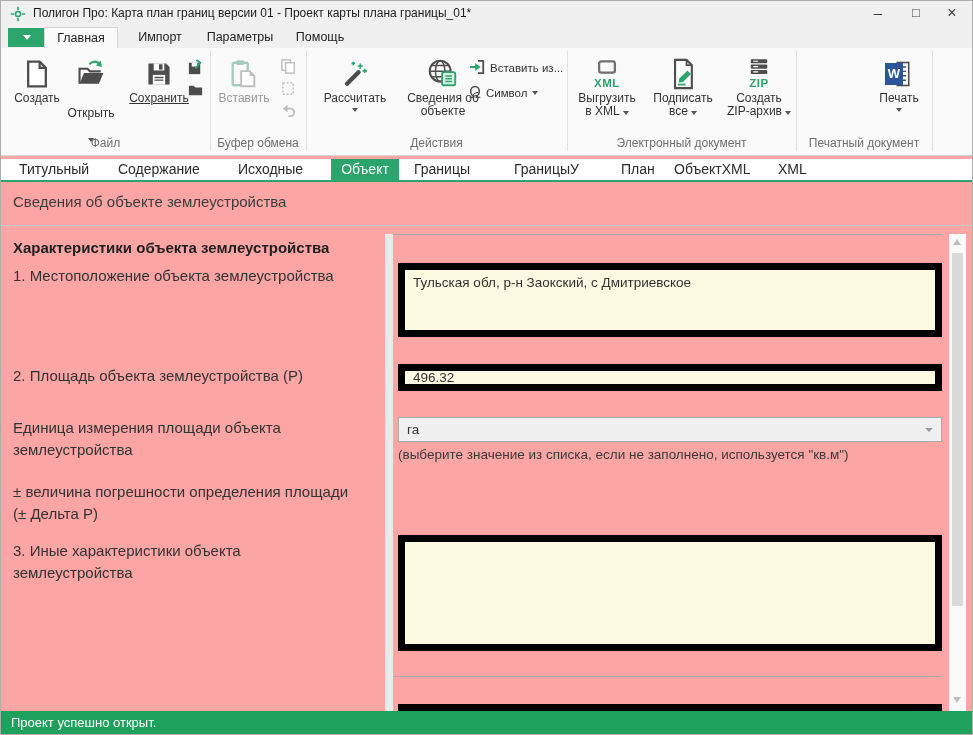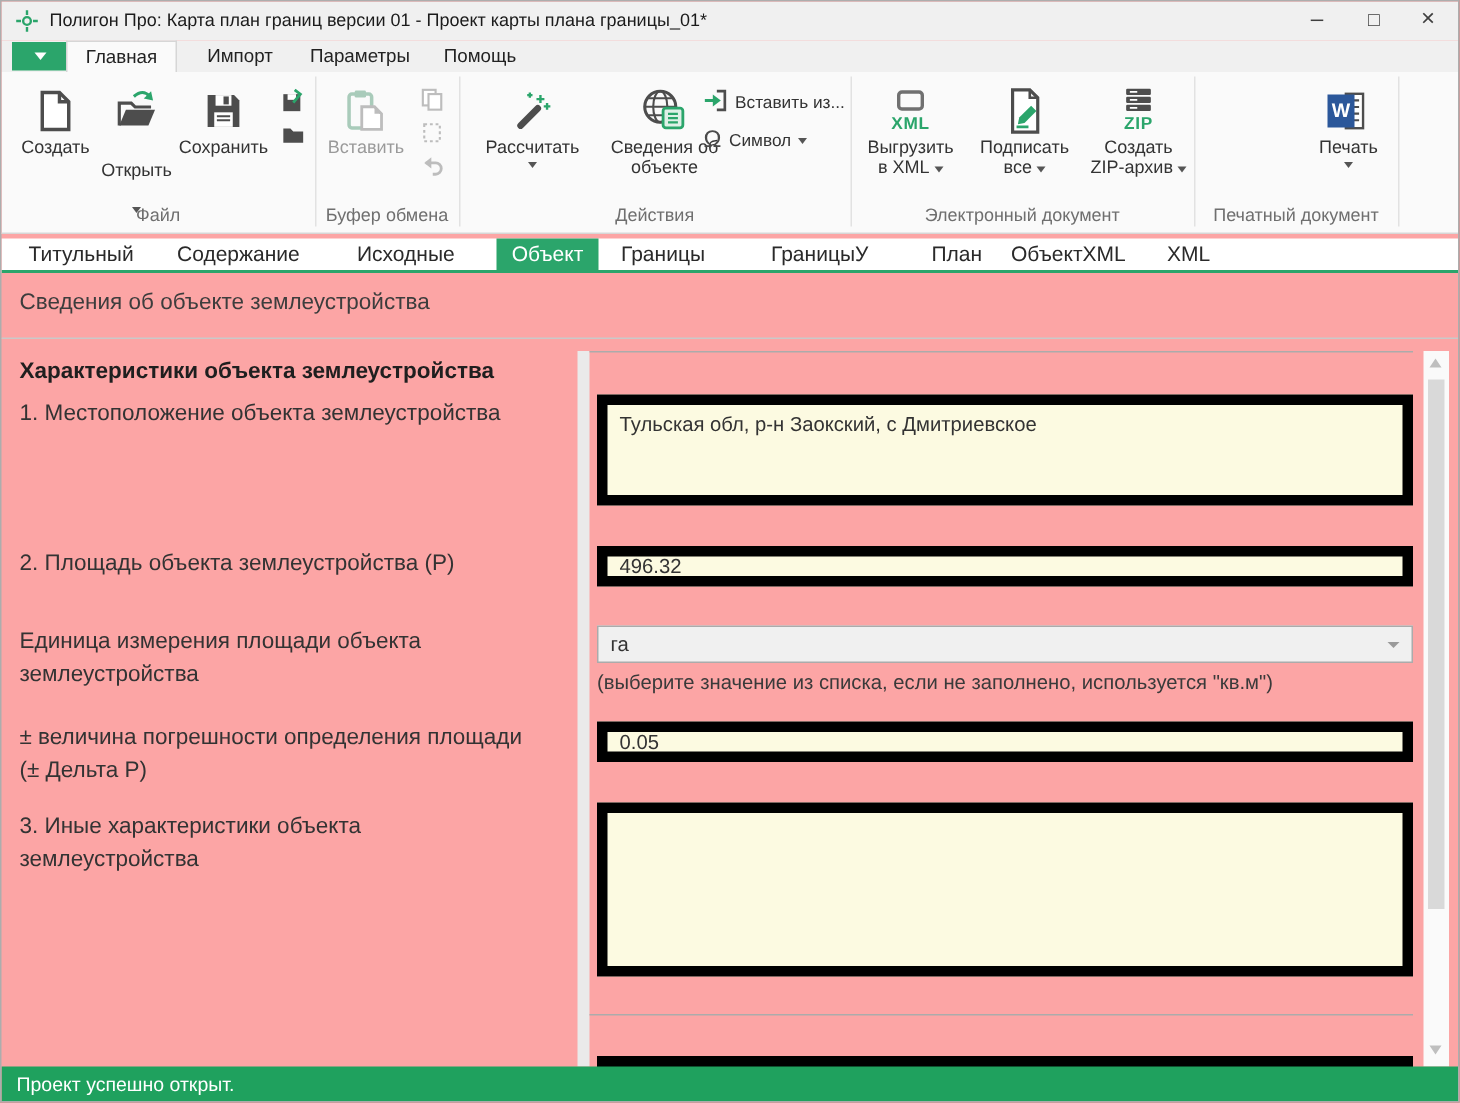--- a/index.html
+++ b/index.html
@@ -43,21 +43,21 @@
   .glabel-act { left:305px; width:261px; } .glabel-edoc { left:566px; width:229px; }
   .glabel-pdoc { left:795px; width:136px; }
 
   .big-btn { position:absolute; top:7px; display:flex; flex-direction:column; align-items:center;
              font-size:12px; color:#333; cursor:pointer; text-align:center; }
   .big-btn .ic { height:37px; display:flex; align-items:center; justify-content:center; }
   .big-btn .lbl { line-height:13px; }
   .big-btn .tri-down-dark { margin-top:3px; }
   .btn-new { left:10px; width:52px; }
   .btn-open { left:62px; width:56px;gap:15px; }
-  .btn-save { left:116px; width:64px; }
+  .btn-save { left:126px; width:64px;text-decoration:underline; }
   .btn-paste { left:214px; width:58px; color:#9a9a9a; }
   .btn-calc { left:315px; width:78px; }
   .btn-objinfo { left:395px; width:94px; }
   .btn-xml { left:572px; width:68px; }
   .btn-sign { left:646px; width:72px; }
   .btn-zip { left:722px; width:72px; }
   .btn-preview { left:800px; width:70px; }
   .btn-print { left:872px; width:52px; }
   .lbl2 { display:flex; align-items:center; gap:3px; line-height:13px; }
 
@@ -393,21 +393,20 @@
   <div class="splitter"></div>
   <div class="rp-line rp-line-top"></div>
 
   <textarea class="field fld-location" style="">Тульская обл, р-н Заокский, с Дмитриевское</textarea>
   <input class="field fld-area" value="496.32" style="">
   <div class="select">
     <span>га</span>
     <span class="sel-chevron"></span>
   </div>
   <div class="hint">(выберите значение из списка, если не заполнено, используется "кв.м")</div>
-  <input class="field fld-delta" value="0.05" style="">
   <textarea class="field fld-other" style=""></textarea>
 
   <div class="rp-line rp-line-bot"></div>
   <div class="field fld-partial"></div>
 
   <div class="sbar">
     <span class="sb-up"></span>
     <span class="sb-thumb"></span>
     <span class="sb-down"></span>
   </div>

